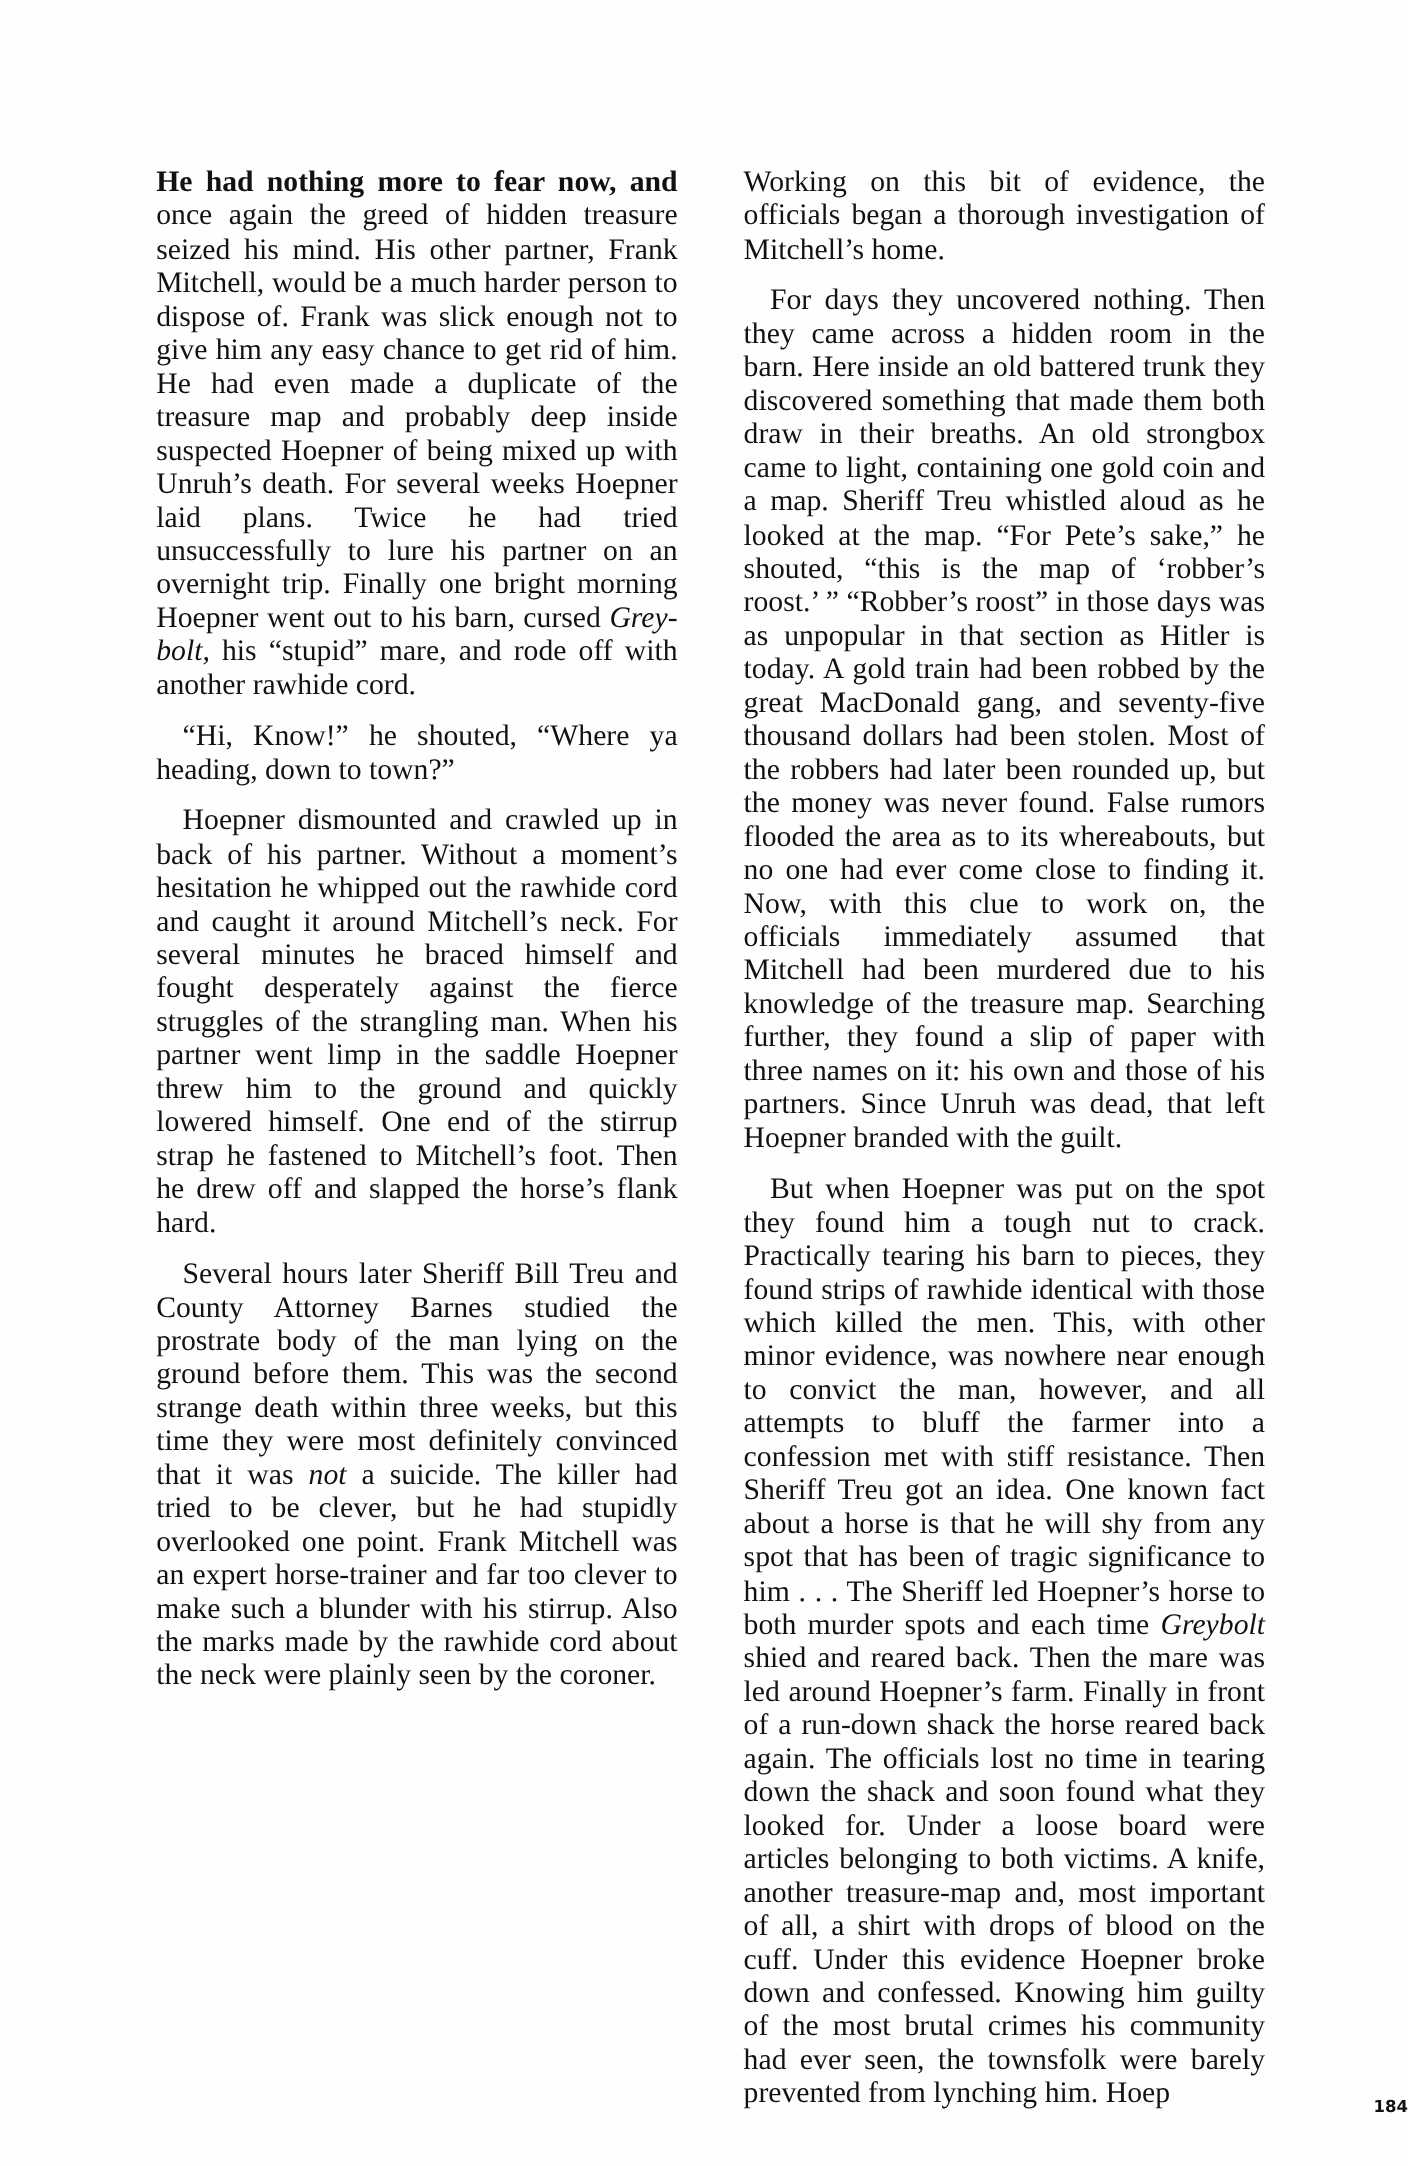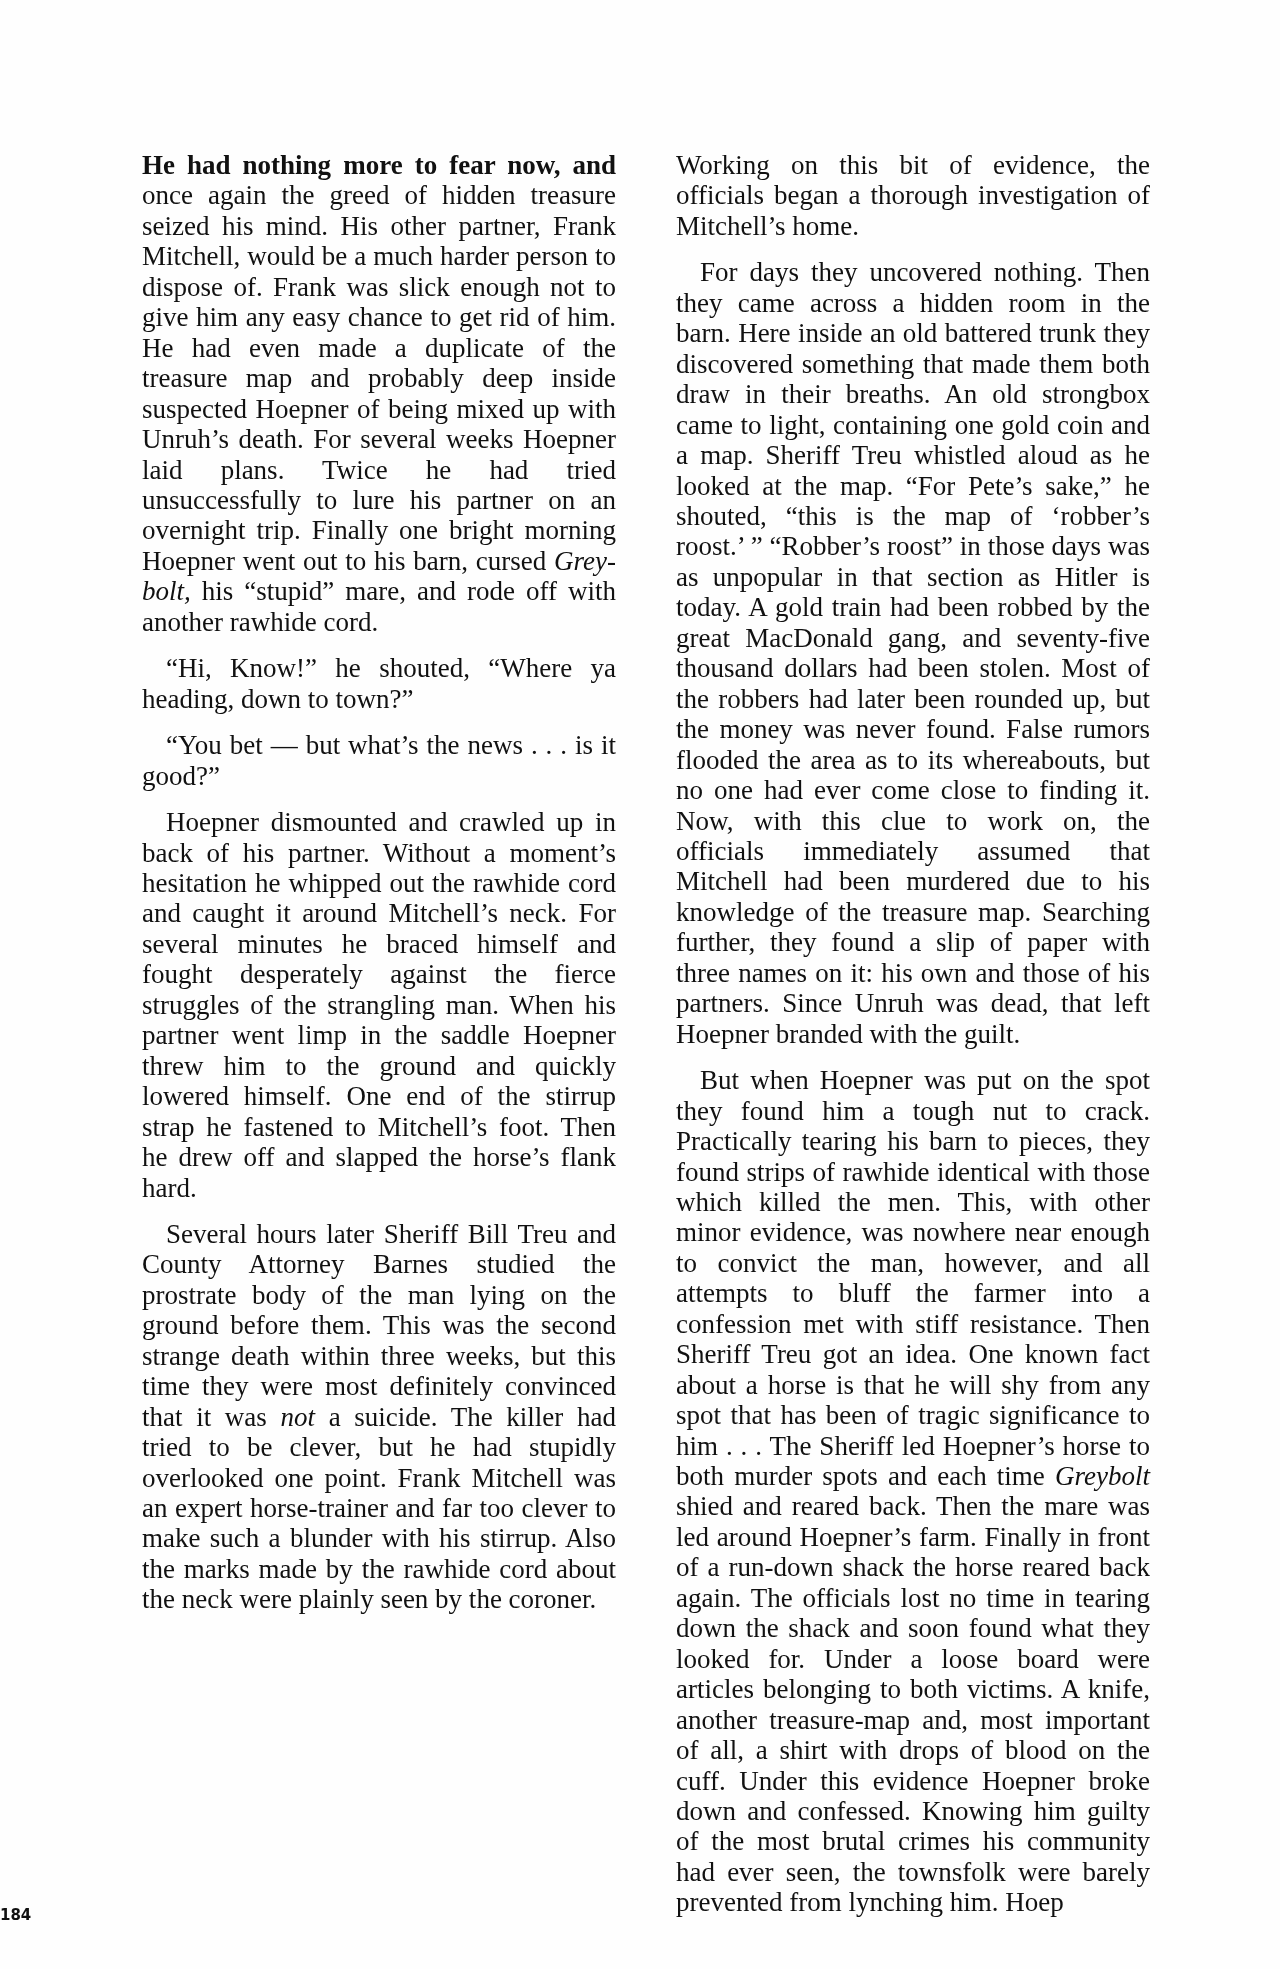--- a/index.html
+++ b/index.html
@@ -19,35 +19,34 @@
     .col-left { left: 142px; }
     .col-right { left: 676px; }
     .column p { margin: 0 0 16px 0; text-indent: 24px; }
     .column p.noindent { text-indent: 0; }
     .column p.first-line-bold::first-line { font-weight: bold; }
     .column em { font-style: italic; }
     .page-number {
       position: absolute;
       left: 0; width: 1280px;
       top: 1906px;
-      text-align: left;
+      text-align: right;
       font-family: "DejaVu Sans", "Liberation Sans", sans-serif;
       font-weight: bold;
       font-size: 15px;
       color: #111;
     }
   </style>
 </head>
 <body>
 
 <div class="page">
   <div class="column col-left">
     <p class="noindent first-line-bold"><span>He had nothing more to fear now, and once again the greed of hidden treasure seized his mind. His other partner, Frank Mitchell, would be a much harder person to dispose of. Frank was slick enough not to give him any easy chance to get rid of him. He had even made a duplicate of the treasure map and probably deep inside suspected Hoepner of being mixed up with Unruh’s death. For sev­eral weeks Hoepner laid plans. Twice he had tried unsuccessfully to lure his partner on an overnight trip. Finally one bright morning Hoepner went out to his barn, cursed </span><em>Grey­bolt,</em><span> his “stupid” mare, and rode off with another rawhide cord.</span></p>
     <p><span>“Hi, Know!” he shouted, “Where ya head­ing, down to town?”</span></p>
-    <p><span>“You bet — but what’s the news . . . is it good?”</span></p>
     <p><span>Hoepner dismounted and crawled up in back of his partner. Without a moment’s hesi­tation he whipped out the rawhide cord and caught it around Mitchell’s neck. For several minutes he braced himself and fought desper­ately against the fierce struggles of the strang­ling man. When his partner went limp in the saddle Hoepner threw him to the ground and quickly lowered himself. One end of the stir­rup strap he fastened to Mitchell’s foot. Then he drew off and slapped the horse’s flank hard.</span></p>
     <p><span>Several hours later Sheriff Bill Treu and County Attorney Barnes studied the prostrate body of the man lying on the ground before them. This was the second strange death with­in three weeks, but this time they were most definitely convinced that it was </span><em>not</em><span> a suicide. The killer had tried to be clever, but he had stupidly overlooked one point. Frank Mitchell was an expert horse-trainer and far too clever to make such a blunder with his stirrup. Also the marks made by the rawhide cord about the neck were plainly seen by the coroner.</span></p>
   </div>
 
   <div class="column col-right">
     <p class="noindent"><span>Working on this bit of evidence, the officials began a thorough investigation of Mitchell’s home.</span></p>
     <p><span>For days they uncovered nothing. Then they came across a hidden room in the barn. Here inside an old battered trunk they dis­covered something that made them both draw in their breaths. An old strongbox came to light, containing one gold coin and a map. Sheriff Treu whistled aloud as he looked at the map. “For Pete’s sake,” he shouted, “this is the map of ‘robber’s roost.’ ” “Robber’s roost” in those days was as unpopular in that section as Hitler is today. A gold train had been robbed by the great MacDonald gang, and seventy-five thousand dollars had been stolen. Most of the robbers had later been rounded up, but the money was never found. False rumors flooded the area as to its where­abouts, but no one had ever come close to find­ing it. Now, with this clue to work on, the officials immediately assumed that Mitchell had been murdered due to his knowledge of the treasure map. Searching further, they found a slip of paper with three names on it: his own and those of his partners. Since Unruh was dead, that left Hoepner branded with the guilt.</span></p>
     <p><span>But when Hoepner was put on the spot they found him a tough nut to crack. Practically tearing his barn to pieces, they found strips of rawhide identical with those which killed the men. This, with other minor evidence, was nowhere near enough to convict the man, however, and all attempts to bluff the farmer into a confession met with stiff resistance. Then Sheriff Treu got an idea. One known fact about a horse is that he will shy from any spot that has been of tragic significance to him . . . The Sheriff led Hoepner’s horse to both murder spots and each time </span><em>Greybolt</em><span> shied and reared back. Then the mare was led around Hoepner’s farm. Finally in front of a run-down shack the horse reared back again. The officials lost no time in tearing down the shack and soon found what they looked for. Under a loose board were articles belonging to both victims. A knife, another treasure-map and, most important of all, a shirt with drops of blood on the cuff. Under this evidence Hoepner broke down and confessed. Know­ing him guilty of the most brutal crimes his community had ever seen, the townsfolk were barely prevented from lynching him. Hoep­</span></p>
   </div>
 

